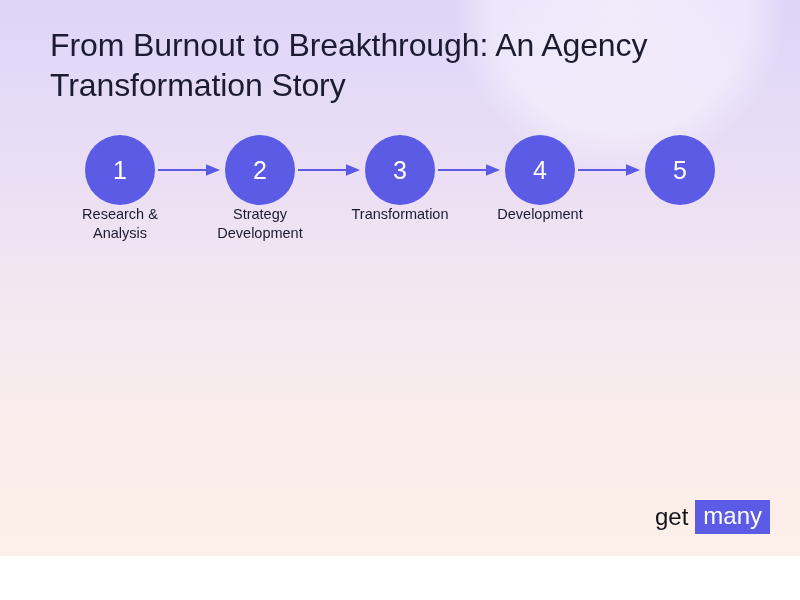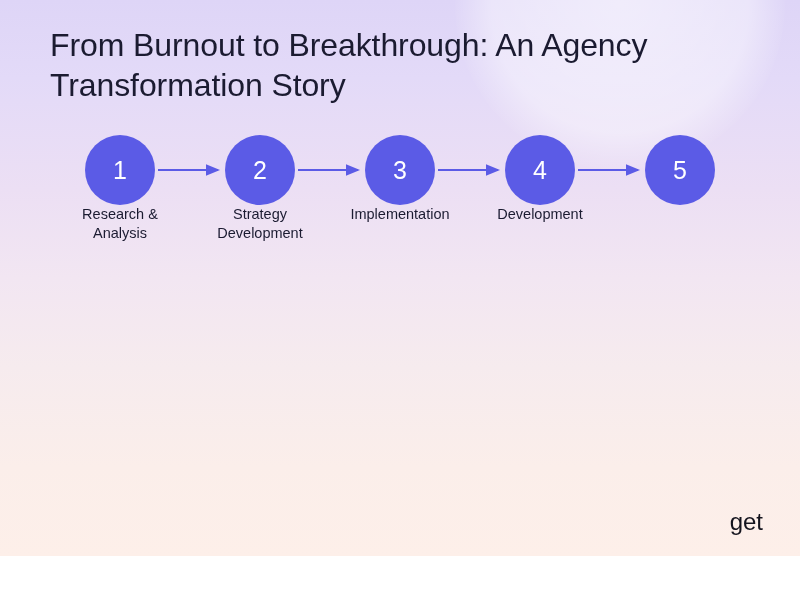--- a/index.html
+++ b/index.html
@@ -160,31 +160,32 @@
     </div>
 
     <div class="step" style="left:260px">
       <div class="step-circle">2</div>
       <div class="step-label">Strategy
 Development</div>
     </div>
 
     <div class="step" style="left:400px">
       <div class="step-circle">3</div>
-      <div class="step-label">Implementation</div>
+      <div class="step-label">Transformation</div>
     </div>
 
     <div class="step" style="left:540px">
       <div class="step-circle">4</div>
       <div class="step-label">Development</div>
     </div>
 
     <div class="step" style="left:680px">
       <div class="step-circle">5</div>
     </div>
 
   </div>
 
   <div class="logo">
     <span class="logo-get">get</span>
+    <span class="logo-many">many</span>
   </div>
 
 </div>
 
 </body></html>

